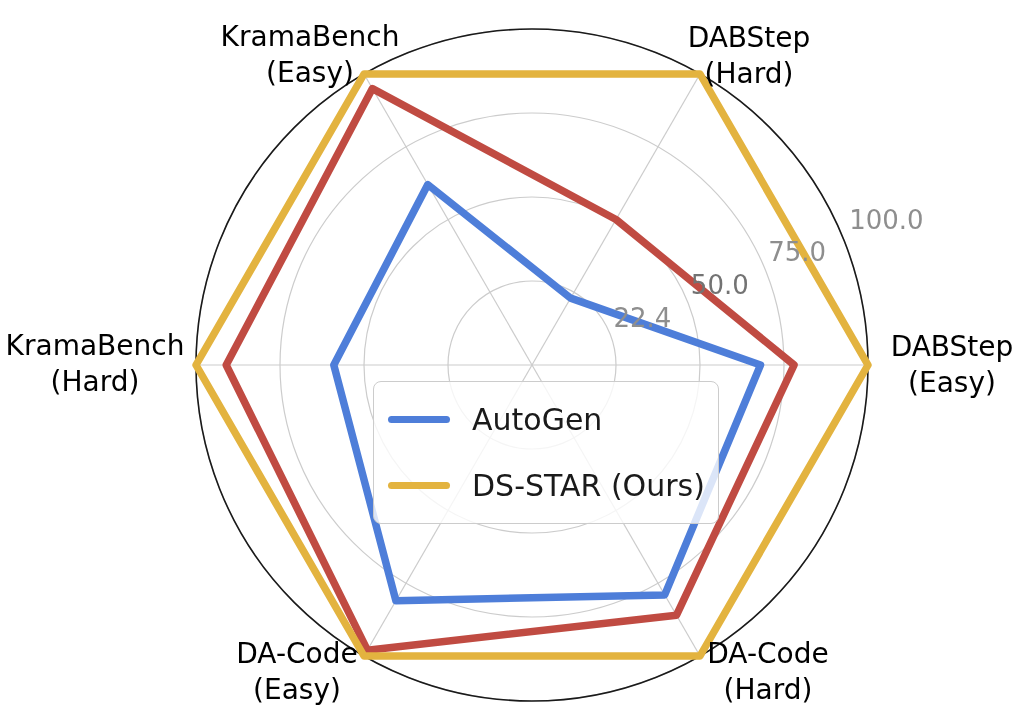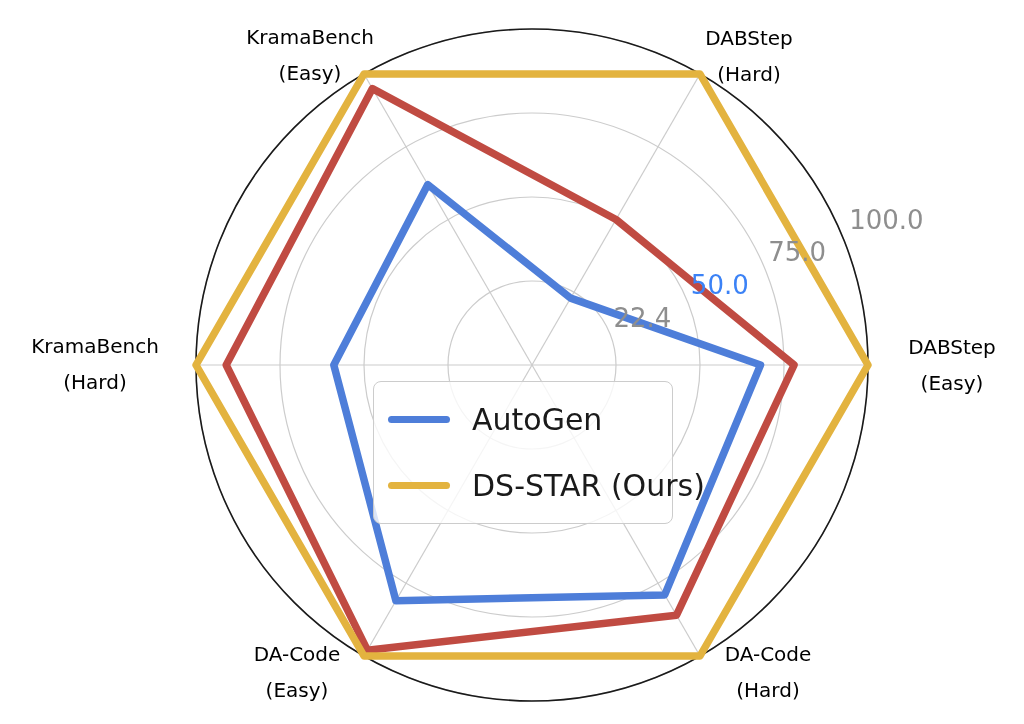--- a/index.html
+++ b/index.html
@@ -3,34 +3,34 @@
 <meta charset="utf-8">
 <style>
   html,body{margin:0;padding:0;background:#ffffff;}
   #stage{
     position:relative;width:1024px;height:724px;background:#ffffff;overflow:hidden;
     font-family:"DejaVu Sans", sans-serif;
   }
   #radar-svg{position:absolute;left:0;top:0;z-index:1;}
   .axis-label{
     position:absolute;z-index:3;transform:translate(-50%,-50%);
-    text-align:center;font-size:20px;line-height:36px;color:#000000;white-space:nowrap;
+    text-align:center;font-size:28px;line-height:36px;color:#000000;white-space:nowrap;
   }
   .axl-0{left:952px;top:365px;}
   .axl-1{left:749px;top:56px;}
   .axl-2{left:310px;top:55px;}
   .axl-3{left:95px;top:364px;}
   .axl-4{left:297px;top:672px;}
   .axl-5{left:768px;top:672px;}
   .tick-label{
     position:absolute;z-index:2;transform:translate(-50%,-50%);
     font-size:26px;color:#8e8e8e;white-space:nowrap;
   }
   #legend{
-    position:absolute;z-index:4;left:373px;top:381px;width:300px;height:143px;
+    position:absolute;z-index:4;left:373px;top:381px;width:346px;height:143px;
     background:rgba(255,255,255,0.8);border:1.5px solid #cccccc;border-radius:8px;
     box-sizing:border-box;display:flex;flex-direction:column;justify-content:space-around;
     padding:4px 0 4px 14px;
   }
   .legend-row{display:flex;align-items:center;}
   .legend-swatch{width:62px;height:7px;border-radius:3.5px;flex:0 0 auto;}
   .legend-text{margin-left:22px;font-size:30px;color:#1a1a1a;white-space:nowrap;}
 </style>
 </head>
 <body>
@@ -48,21 +48,21 @@
       <line x1="532" y1="365" x2="196" y2="364.99999999999994" stroke="#cccccc" stroke-width="1.2"></line>
       <line x1="532" y1="365" x2="363.9999999999999" y2="655.9845356715713" stroke="#cccccc" stroke-width="1.2"></line>
       <line x1="532" y1="365" x2="700" y2="655.9845356715714" stroke="#cccccc" stroke-width="1.2"></line>
       <circle cx="532" cy="365" r="336" fill="none" stroke="#1a1a1a" stroke-width="1.6"></circle>
       <polygon points="760.5,365.0 570.6,298.1 427.8,184.6 333.8,365.0 395.9,600.7 664.7,594.9" fill="none" stroke="#4e7ed9" stroke-width="7.5" stroke-linejoin="round" stroke-linecap="round"></polygon>
       <polygon points="794.1,365.0 616.0,219.5 372.4,88.6 226.2,365.0 367.4,650.2 676.5,615.2" fill="none" stroke="#c04b42" stroke-width="7.5" stroke-linejoin="round" stroke-linecap="round"></polygon>
       <polygon points="868.0,365.0 700.0,74.0 364.0,74.0 196.0,365.0 364.0,656.0 700.0,656.0" fill="none" stroke="#e3b33f" stroke-width="7.5" stroke-linejoin="round" stroke-linecap="round"></polygon>
     </svg>
 
   <span class="tick-label" style="left: 642.461px; top: 318.112px; color: rgb(142, 142, 142);">22.4</span>
-  <span class="tick-label" style="left: 719.783px; top: 285.291px; color: #3b82f6;">50.0</span>
+  <span class="tick-label" style="left: 719.783px; top: 285.291px; color: #737373;">50.0</span>
   <span class="tick-label" style="left: 797.105px; top: 252.469px; color: rgb(142, 142, 142);">75.0</span>
   <span class="tick-label" style="left: 874.428px; top: 219.648px; color: rgb(142, 142, 142); margin-left: 12px;">100.0</span>
 
   <div class="axis-label axl-0">
     <span>DABStep</span><br>
     <span>(Easy)</span>
   </div>
   <div class="axis-label axl-1">
     <span>DABStep</span><br>
     <span>(Hard)</span>

